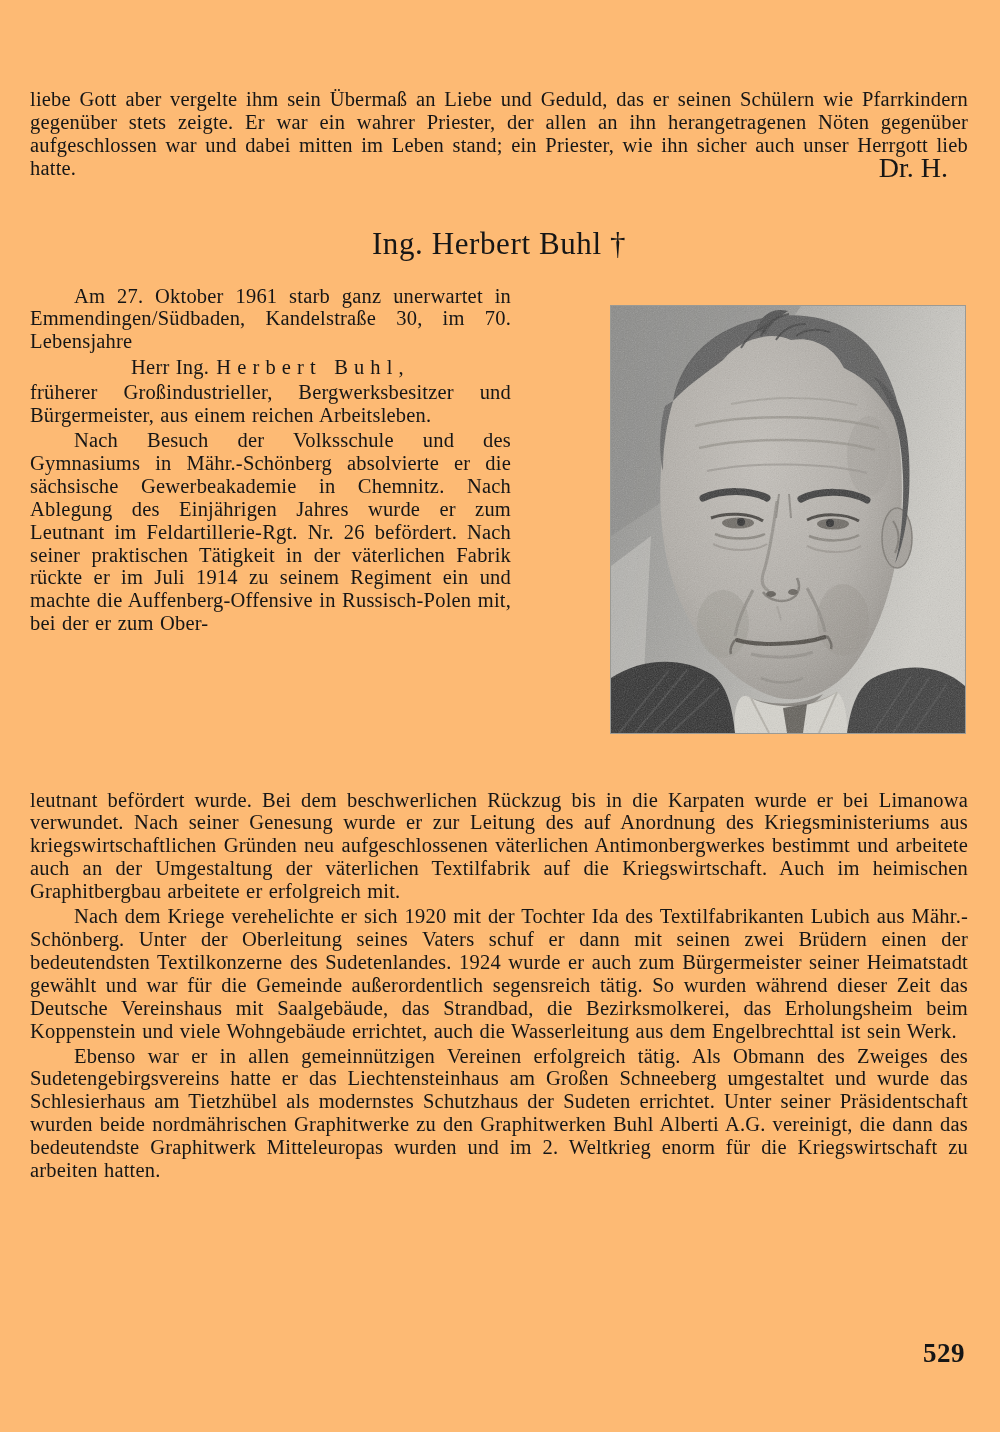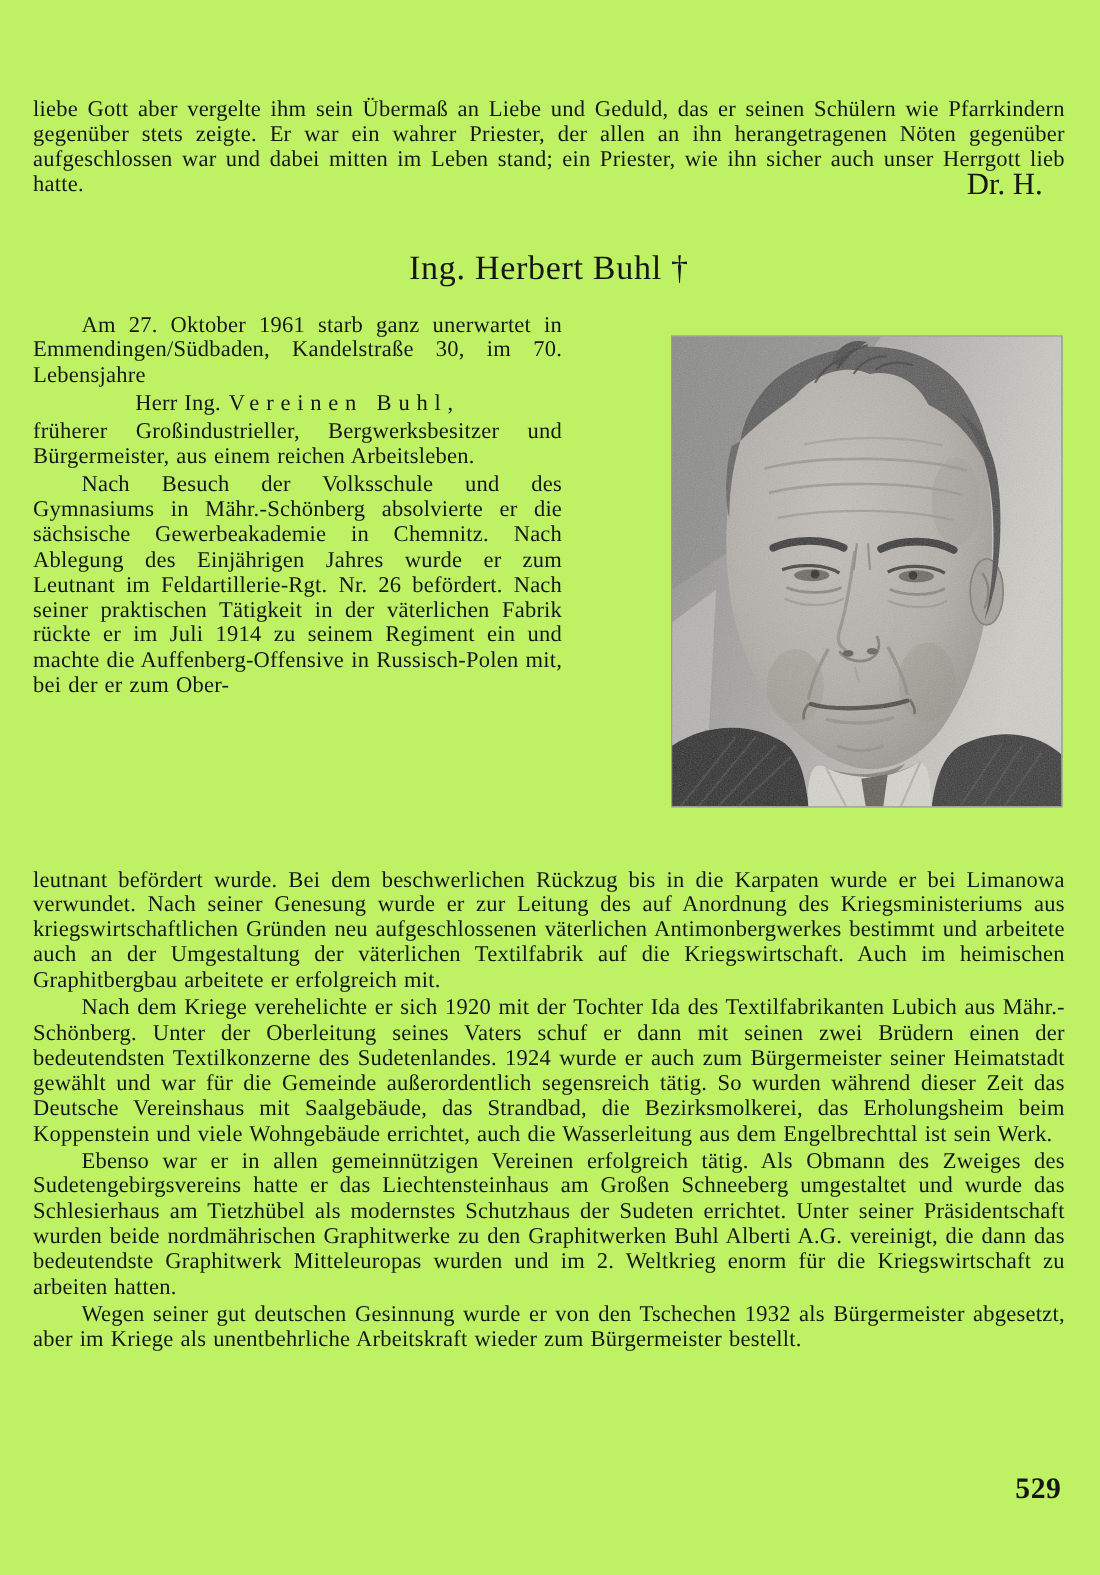--- a/index.html
+++ b/index.html
@@ -2,21 +2,21 @@
 <html lang="de"><head>
 <meta charset="utf-8">
 <style>
   * { margin: 0; padding: 0; box-sizing: border-box; }
   html, body { background: #e8e8e8; }
   .page {
     position: relative;
     width: 1000px;
     height: 1432px;
     margin: 0 auto;
-    background: #bef264;
+    background: #fdba74;
     font-family: "Liberation Serif", "DejaVu Serif", serif;
     color: #161616;
     overflow: hidden;
   }
   .content {
     position: absolute;
     left: 30px;
     top: 88px;
     width: 938px;
   }
@@ -176,32 +176,31 @@
             <path d="M140,392 L158,427 M226,386 L208,427" stroke="#b5b2aa" stroke-width="2" fill="none"></path>
             <path d="M172,402 L196,398 L192,427 L176,427 Z" fill="#55524c" opacity="0.9"></path>
           </g>
 
           <rect width="354" height="427" filter="url(#grain)"></rect>
         </svg>
       </figure>
 
       <p class="body-text indent">Am 27. Oktober 1961 starb ganz unerwartet in Emmendingen/Südbaden, Kandelstraße 30, im 70. Lebensjahre</p>
 
-      <p class="body-text name-line"><span>Herr Ing.</span><span class="name-spaced">Vereinen Buhl,</span></p>
+      <p class="body-text name-line"><span>Herr Ing.</span><span class="name-spaced">Herbert Buhl,</span></p>
 
       <p class="body-text">früherer Großindustrieller, Bergwerksbesitzer und Bürgermeister, aus einem reichen Arbeitsleben.</p>
 
 
       <p class="body-text indent">Nach Besuch der Volksschule und des Gymnasiums in Mähr.-Schönberg absolvierte er die sächsische Gewerbeakademie in Chemnitz. Nach Ablegung des Einjährigen Jahres wurde er zum Leutnant im Feldartillerie-Rgt. Nr. 26 befördert. Nach seiner praktischen Tätigkeit in der väterlichen Fabrik rückte er im Juli 1914 zu seinem Regiment ein und machte die Auffenberg-Offensive in Russisch-Polen mit, bei der er zum Ober-</p>
 
       <p class="body-text continuation">leutnant befördert wurde. Bei dem beschwerlichen Rückzug bis in die Karpaten wurde er bei Limanowa verwundet. Nach seiner Genesung wurde er zur Leitung des auf Anordnung des Kriegsministeriums aus kriegswirtschaftlichen Gründen neu aufgeschlossenen väterlichen Antimonbergwerkes bestimmt und arbeitete auch an der Umgestaltung der väterlichen Textilfabrik auf die Kriegswirtschaft. Auch im heimischen Graphitbergbau arbeitete er erfolgreich mit.</p>
 
       <p class="body-text indent">Nach dem Kriege verehelichte er sich 1920 mit der Tochter Ida des Textilfabrikanten Lubich aus Mähr.-Schönberg. Unter der Oberleitung seines Vaters schuf er dann mit seinen zwei Brüdern einen der bedeutendsten Textilkonzerne des Sudetenlandes. 1924 wurde er auch zum Bürgermeister seiner Heimatstadt gewählt und war für die Gemeinde außerordentlich segensreich tätig. So wurden während dieser Zeit das Deutsche Vereinshaus mit Saalgebäude, das Strandbad, die Bezirksmolkerei, das Erholungsheim beim Koppenstein und viele Wohngebäude errichtet, auch die Wasserleitung aus dem Engelbrechttal ist sein Werk.</p>
 
       <p class="body-text indent">Ebenso war er in allen gemeinnützigen Vereinen erfolgreich tätig. Als Obmann des Zweiges des Sudetengebirgsvereins hatte er das Liechtensteinhaus am Großen Schneeberg umgestaltet und wurde das Schlesierhaus am Tietzhübel als modernstes Schutzhaus der Sudeten errichtet. Unter seiner Präsidentschaft wurden beide nordmährischen Graphitwerke zu den Graphitwerken Buhl Alberti A.G. vereinigt, die dann das bedeutendste Graphitwerk Mitteleuropas wurden und im 2. Weltkrieg enorm für die Kriegswirtschaft zu arbeiten hatten.</p>
 
-      <p class="body-text indent">Wegen seiner gut deutschen Gesinnung wurde er von den Tschechen 1932 als Bürgermeister abgesetzt, aber im Kriege als unentbehrliche Arbeitskraft wieder zum Bürgermeister bestellt.</p>
 
     </div>
   </div>
 
   <div class="page-number">529</div>
 </div>
 
 </body></html>

